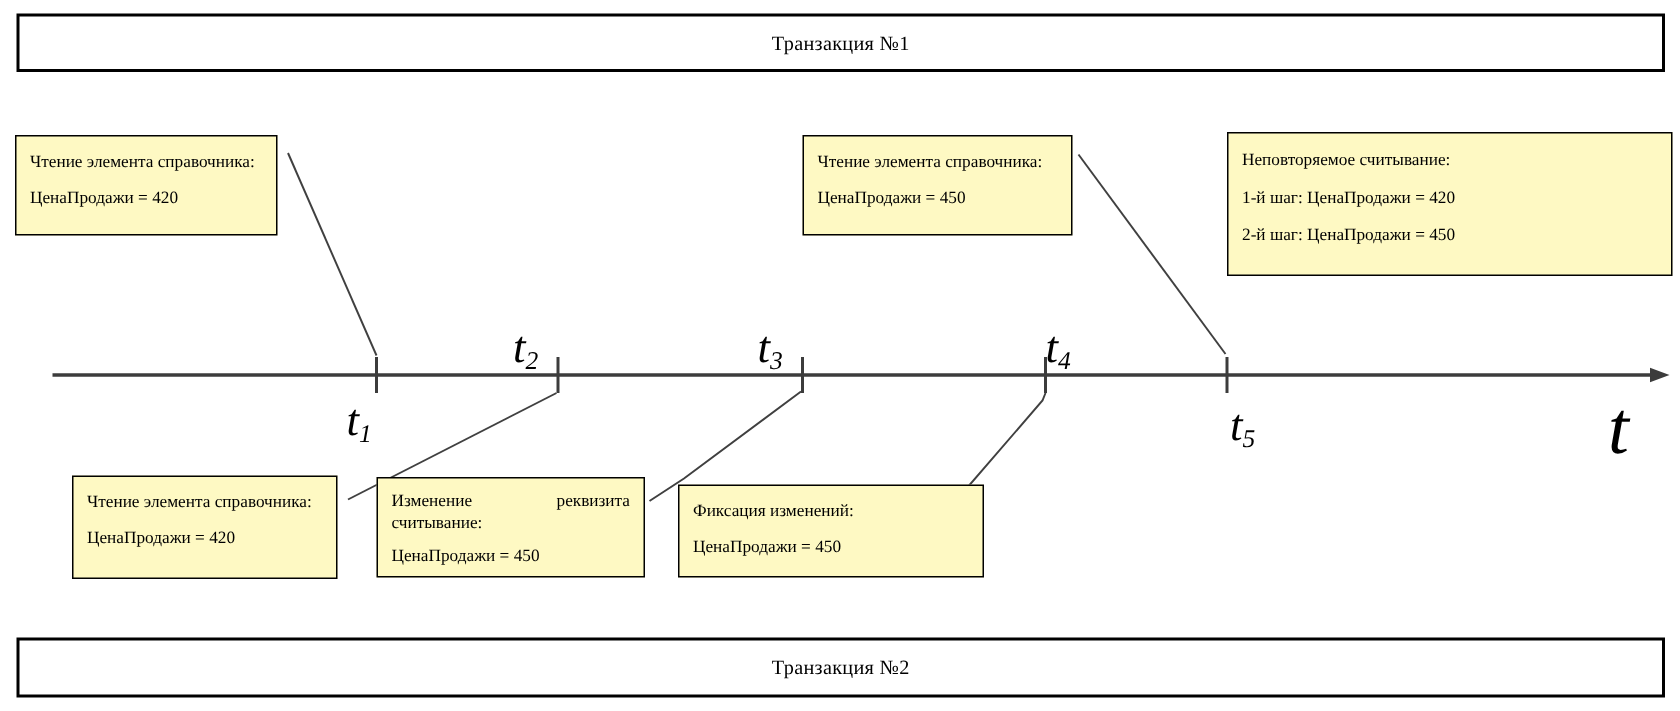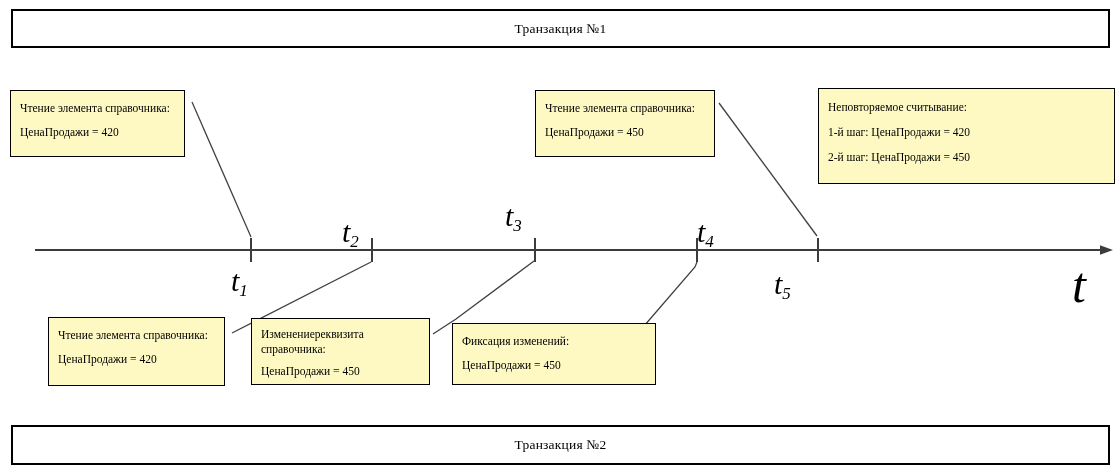--- a/index.html
+++ b/index.html
@@ -29,35 +29,35 @@
   }
   .callout p { margin:11px 9px 0 9px; padding:0; white-space:nowrap; }
   .callout p.tight { margin-top:3px; }
   .co-tl { left:10px;  top:90px;  width:175px; height:67px; }
   .co-tm { left:535px; top:90px;  width:180px; height:67px; }
   .co-tr { left:818px; top:88px;  width:297px; height:96px; }
   .co-tr p { margin-top:12px; }
   .co-tr p:first-child { }
   .co-bl { left:48px;  top:317px; width:177px; height:69px; }
   .co-bm { left:251px; top:318px; width:179px; height:67px; }
-  .co-bm .just-row { display:flex; margin:9px 9px 0 9px; }
+  .co-bm .just-row { display:flex; justify-content:space-between; margin:9px 9px 0 9px; }
   .co-bm p { margin-top:9px; }
   .co-bm p.tight { margin-top:2px; }
   .co-br { left:452px; top:323px; width:204px; height:62px; }
 
   .tlabel {
     position:absolute; font-style:italic; font-size:30px; line-height:1.1;
     white-space:nowrap;
   }
   .tlabel sub { font-size:17px; font-style:italic; vertical-align:-0.28em; line-height:0; }
   .t1 { left:231px; top:264px; }
   .t2 { left:342px; top:215px; }
-  .t3 { left:505px; top:199px; }
+  .t3 { left:505px; top:215px; }
   .t4 { left:673px; top:215px;margin-left:24px; }
-  .t5 { left:774px; top:267px; }
+  .t5 { left:820px; top:267px; }
   .axis-big-label {
     position:absolute; left:1072px; top:258px;
     font-style:italic; font-size:50px; line-height:1.1;
   }
 </style>
 </head>
 <body>
 
 <div class="stage">
 
@@ -102,21 +102,21 @@
 
   <div class="callout co-bl">
     <p>Чтение элемента справочника:</p>
     <p>ЦенаПродажи = 420</p>
   </div>
   <div class="callout co-bm">
     <div class="just-row">
       <span>Изменение</span>
       <span>реквизита</span>
     </div>
-    <p class="tight">справочника:</p>
+    <p class="tight">считывание:</p>
     <p>ЦенаПродажи = 450</p>
   </div>
   <div class="callout co-br">
     <p>Фиксация изменений:</p>
     <p>ЦенаПродажи = 450</p>
   </div>
 
   <div class="tlabel t1"><span>t</span><sub>1</sub></div>
   <div class="tlabel t2"><span>t</span><sub>2</sub></div>
   <div class="tlabel t3"><span>t</span><sub>3</sub></div>

